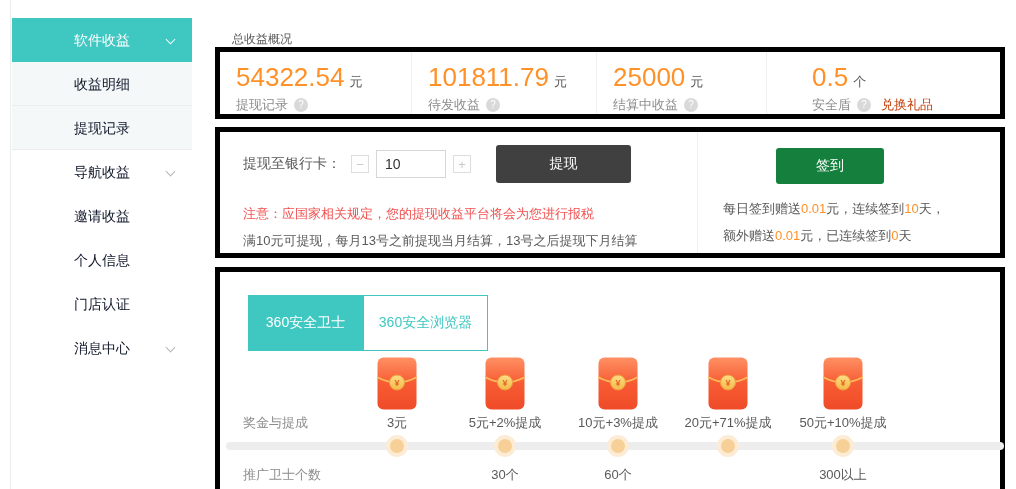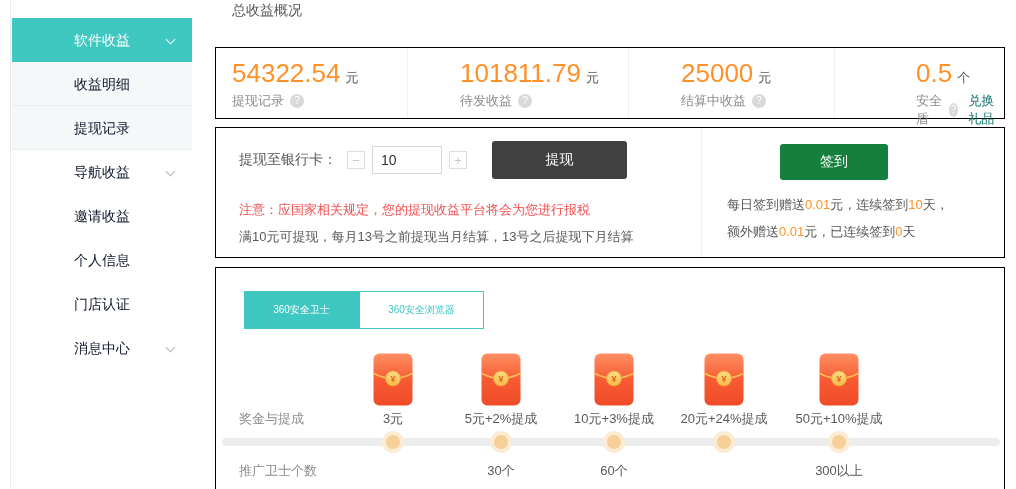--- a/index.html
+++ b/index.html
@@ -13,34 +13,34 @@
   .side-item { position:relative; height:44px; line-height:44px; text-align:center;
                font-size:14px; color:#0f172a; cursor:pointer; background:#fff; }
   .side-item.first { margin-top:18px; }
   .side-item.active { background:#3fc7c1; color:#fff; }
   .side-item.sub { background:#f4f8f8; border-bottom:1px solid #e9efee; }
   .chev { position:absolute; right:18px; top:18px; width:7px; height:7px;
           border-right:1px solid #b5b5b5; border-bottom:1px solid #b5b5b5; transform:rotate(45deg); }
   .side-item.active .chev { border-color:rgba(255,255,255,.95); }
 
   
-  #page-title { position:absolute; left:232px; top:2px; font-size:14px; color:#595959; }
-  .card { position:absolute; left:215px; width:790px; background:#fff; border:1px solid #000000;gap:36px; }
+  #page-title { position:absolute; left:232px; top:31px; font-size:12px; color:#595959; }
+  .card { position:absolute; left:215px; width:790px; background:#fff; border:5px solid #000000; }
 
   
   #stats-card { top:47px; height:72px; display:flex; }
   .stat-cell { padding:10px 0 0 16px; border-right:1px solid #f0f0f0; }
   .stat-cell.c1 { width:192px; } .stat-cell.c2 { width:185px; } .stat-cell.c3 { width:170px; }
   .stat-cell.c4 { flex:1; border-right:none; padding-left:45px; }
   .stat-value { font-size:26px; color:#ff9128; }
   .stat-unit { font-size:13px; color:#595959; margin-left:5px; }
   .stat-label { margin-top:3px; font-size:13px; color:#8c8c8c; display:flex; align-items:center; }
   .qicon { width:14px; height:14px; margin-left:6px; border-radius:50%; background:#d9d9d9;
            color:#fff; font-size:10px; line-height:14px; text-align:center; display:inline-block; }
-  .link { color:#0f766e; margin-left:10px; cursor:pointer; }
+  .link { color:#c2410c; margin-left:10px; cursor:pointer; }
 
   
   #withdraw-card { top:127px; height:131px; display:flex; }
   .wd-left { flex:1; position:relative; }
   .wd-row { position:absolute; left:23px; top:13px; height:38px; display:flex; align-items:center; }
   .wd-label { font-size:14px; color:#595959; }
   .stepper { display:flex; align-items:center; margin-left:10px; }
   .step-btn { width:18px; height:18px; border:1px solid #ddd; background:#fefefe; color:#c9c9c9;
               font-size:13px; line-height:15px; text-align:center; cursor:pointer; }
   .amount-input { width:70px; height:28px; border:1px solid #d6d6d6; margin:0 7px; padding-left:8px;
@@ -50,21 +50,21 @@
   .note-red { position:absolute; left:23px; top:73px; font-size:13px; color:#f35050; }
   .note-gray { position:absolute; left:23px; top:100px; font-size:13px; color:#595959; }
   .wd-right { width:303px; border-left:1px solid #f0f0f0; position:relative; }
   .btn-signin { position:absolute; left:78px; top:16px; width:108px; height:36px; background:#15803d; }
   .signin-notes { position:absolute; left:25px; top:63px; font-size:13px; color:#595959; line-height:27px; }
   .hl { color:#ff9128; }
 
   
   #promo-card { top:267px; height:230px; }
   .tabs { position:absolute; left:28px; top:23px; display:flex; }
-  .tab { height:38px; font-size:10px; display:flex; align-items:center; justify-content:center; cursor:pointer; }
+  .tab { height:56px; font-size:14px; display:flex; align-items:center; justify-content:center; cursor:pointer; }
   .tab.active { width:115px; background:#3fc7c1; color:#fff; }
   .tab.inactive { width:125px; background:#fff; border:1px solid #3fc7c1; color:#3fc7c1; }
   .envelope { position:absolute; top:85px; }
   .tier-bonus, .tier-count { position:absolute; width:140px; text-align:center; font-size:13px; color:#595959; }
   .tier-bonus { top:142px; } .tier-count { top:194px; }
   .row-label { position:absolute; left:23px; font-size:13px; color:#8c8c8c; }
   .track { position:absolute; left:6px; top:170px; width:778px; height:8px; background:#ededed; border-radius:4px; }
   .dot { position:absolute; top:163px; width:22px; height:22px; border-radius:50%;
          background:#f7d097; border:4px solid #fcecd6; }
   .p1 { left:107px; } .p2 { left:215px; } .p3 { left:328px; } .p4 { left:438px; } .p5 { left:553px; }
@@ -213,21 +213,21 @@
         <rect x="0.5" y="0.5" width="39" height="52" rx="6" fill="url(#envGrad)"></rect>
         <path d="M0 20 Q20 31 40 20" fill="none" stroke="#f9bd58" stroke-width="1.6"></path>
         <circle cx="20" cy="25.5" r="7.5" fill="url(#coinGrad)" stroke="#ef9f3e"></circle>
         <text x="20" y="29" text-anchor="middle" font-size="9" font-weight="bold" fill="#e2641f">¥</text>
       </svg>
 
     <div class="row-label" style="top:142px">奖金与提成</div>
     <div class="tier-bonus p1">3元</div>
     <div class="tier-bonus p2">5元+2%提成</div>
     <div class="tier-bonus p3">10元+3%提成</div>
-    <div class="tier-bonus p4">20元+24%提成</div>
+    <div class="tier-bonus p4">20元+71%提成</div>
     <div class="tier-bonus p5">50元+10%提成</div>
 
     <div class="track"></div>
     <div class="dot d1"></div>
     <div class="dot d2"></div>
     <div class="dot d3"></div>
     <div class="dot d4"></div>
     <div class="dot d5"></div>
 
     <div class="row-label" style="top:194px">推广卫士个数</div>

